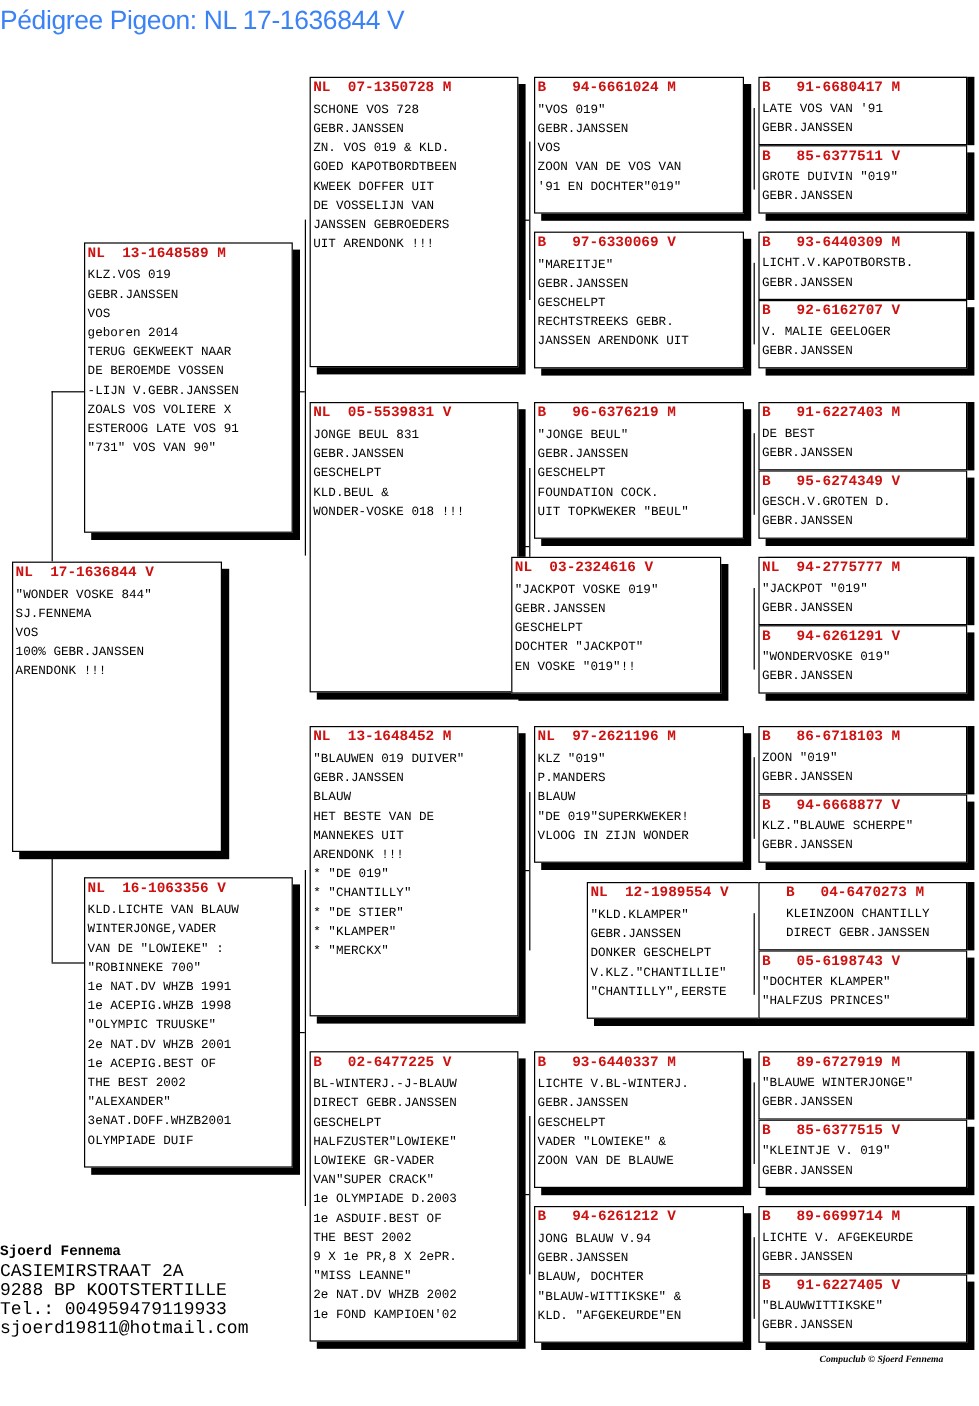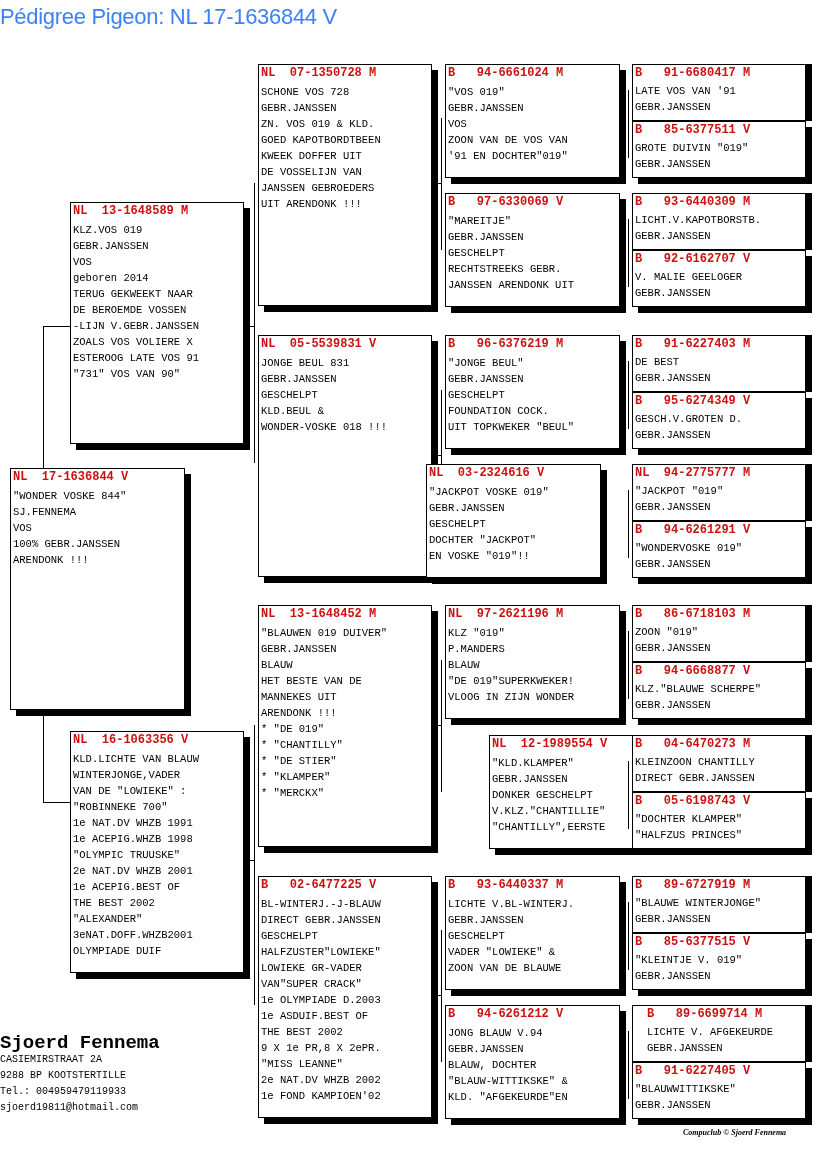--- a/index.html
+++ b/index.html
@@ -5,22 +5,22 @@
   html, body { margin:0; padding:0; background:#ffffff; }
   body { width:816px; height:1172px; position:relative; overflow:hidden; font-family:"Liberation Mono", "DejaVu Sans Mono", monospace; }
   .title { position:absolute; left:0; top:4px; width:816px; text-align:left; font-family:"Liberation Sans", sans-serif; font-size:22px; color:#3b82f6; letter-spacing:-0.3px; }
   .box { position:absolute; background:#fff; border:1px solid #000; box-shadow:6px 6px 0 #000; box-sizing:border-box; overflow:hidden; }
   .box .hd { color:#cc1111; font-weight:bold; font-size:12px; line-height:14px; padding:1px 0 0 2px; white-space:pre; font-family:"Liberation Mono", monospace; }
   .box .ln { font-size:10.5px; line-height:16px; padding-left:2px; white-space:pre; color:#000; font-family:"Liberation Mono", monospace; }
   .box .body { padding-top:4px; }
   .box.small .ln { line-height:15.5px; }
   .line { position:absolute; background:#000; }
   .owner { position:absolute; left:0; top:1034px; font-family:"Liberation Mono", monospace; }
-  .owner .nm { font-weight:bold; font-size:19px; line-height:18px; }
-  .owner .ol { font-size:10px; line-height:16px; }
+  .owner .nm { font-weight:bold; font-size:12px; line-height:18px; }
+  .owner .ol { font-size:15px; line-height:16px; }
   .footer { position:absolute; left:683px; top:1128px; font-size:8px; font-style:italic; font-weight:bold; font-family:"Liberation Serif", serif; color:#000; }
 </style>
 </head>
 <body>
 
 <div class="title">Pédigree Pigeon: NL  17-1636844 V</div>
 
 <div class="line" style="left:43px;top:326px;width:1px;height:142px;"></div>
 <div class="line" style="left:43px;top:326px;width:27px;height:1px;"></div>
 <div class="line" style="left:43px;top:712px;width:1px;height:90px;"></div>
@@ -295,21 +295,21 @@
       <div class="ln">GEBR.JANSSEN</div>
     </div>
 </div>
 <div class="box small" style="left:632px;top:662px;width:174px;height:57px;">
   <div class="hd">B   94-6668877 V</div>
   <div class="body">
       <div class="ln">KLZ."BLAUWE SCHERPE"</div>
       <div class="ln">GEBR.JANSSEN</div>
     </div>
 </div>
-<div class="box small" style="left:632px;top:735px;width:174px;height:57px;box-shadow:6px 0 0 #000;">
+<div class="box small" style="left:632px;top:735px;width:174px;height:57px;box-shadow:6px 0 0 #000;padding-left:20px;">
   <div class="hd">B   04-6470273 M</div>
   <div class="body">
       <div class="ln">KLEINZOON CHANTILLY</div>
       <div class="ln">DIRECT GEBR.JANSSEN</div>
     </div>
 </div>
 <div class="box small" style="left:632px;top:792px;width:174px;height:57px;">
   <div class="hd">B   05-6198743 V</div>
   <div class="body">
       <div class="ln">"DOCHTER KLAMPER"</div>
@@ -323,21 +323,21 @@
       <div class="ln">GEBR.JANSSEN</div>
     </div>
 </div>
 <div class="box small" style="left:632px;top:933px;width:174px;height:57px;">
   <div class="hd">B   85-6377515 V</div>
   <div class="body">
       <div class="ln">"KLEINTJE V. 019"</div>
       <div class="ln">GEBR.JANSSEN</div>
     </div>
 </div>
-<div class="box small" style="left:632px;top:1005px;width:174px;height:57px;box-shadow:6px 0 0 #000;padding-left:12px;">
+<div class="box small" style="left:632px;top:1005px;width:174px;height:57px;box-shadow:6px 0 0 #000;">
   <div class="hd">B   89-6699714 M</div>
   <div class="body">
       <div class="ln">LICHTE V. AFGEKEURDE</div>
       <div class="ln">GEBR.JANSSEN</div>
     </div>
 </div>
 <div class="box small" style="left:632px;top:1062px;width:174px;height:57px;">
   <div class="hd">B   91-6227405 V</div>
   <div class="body">
       <div class="ln">"BLAUWWITTIKSKE"</div>

